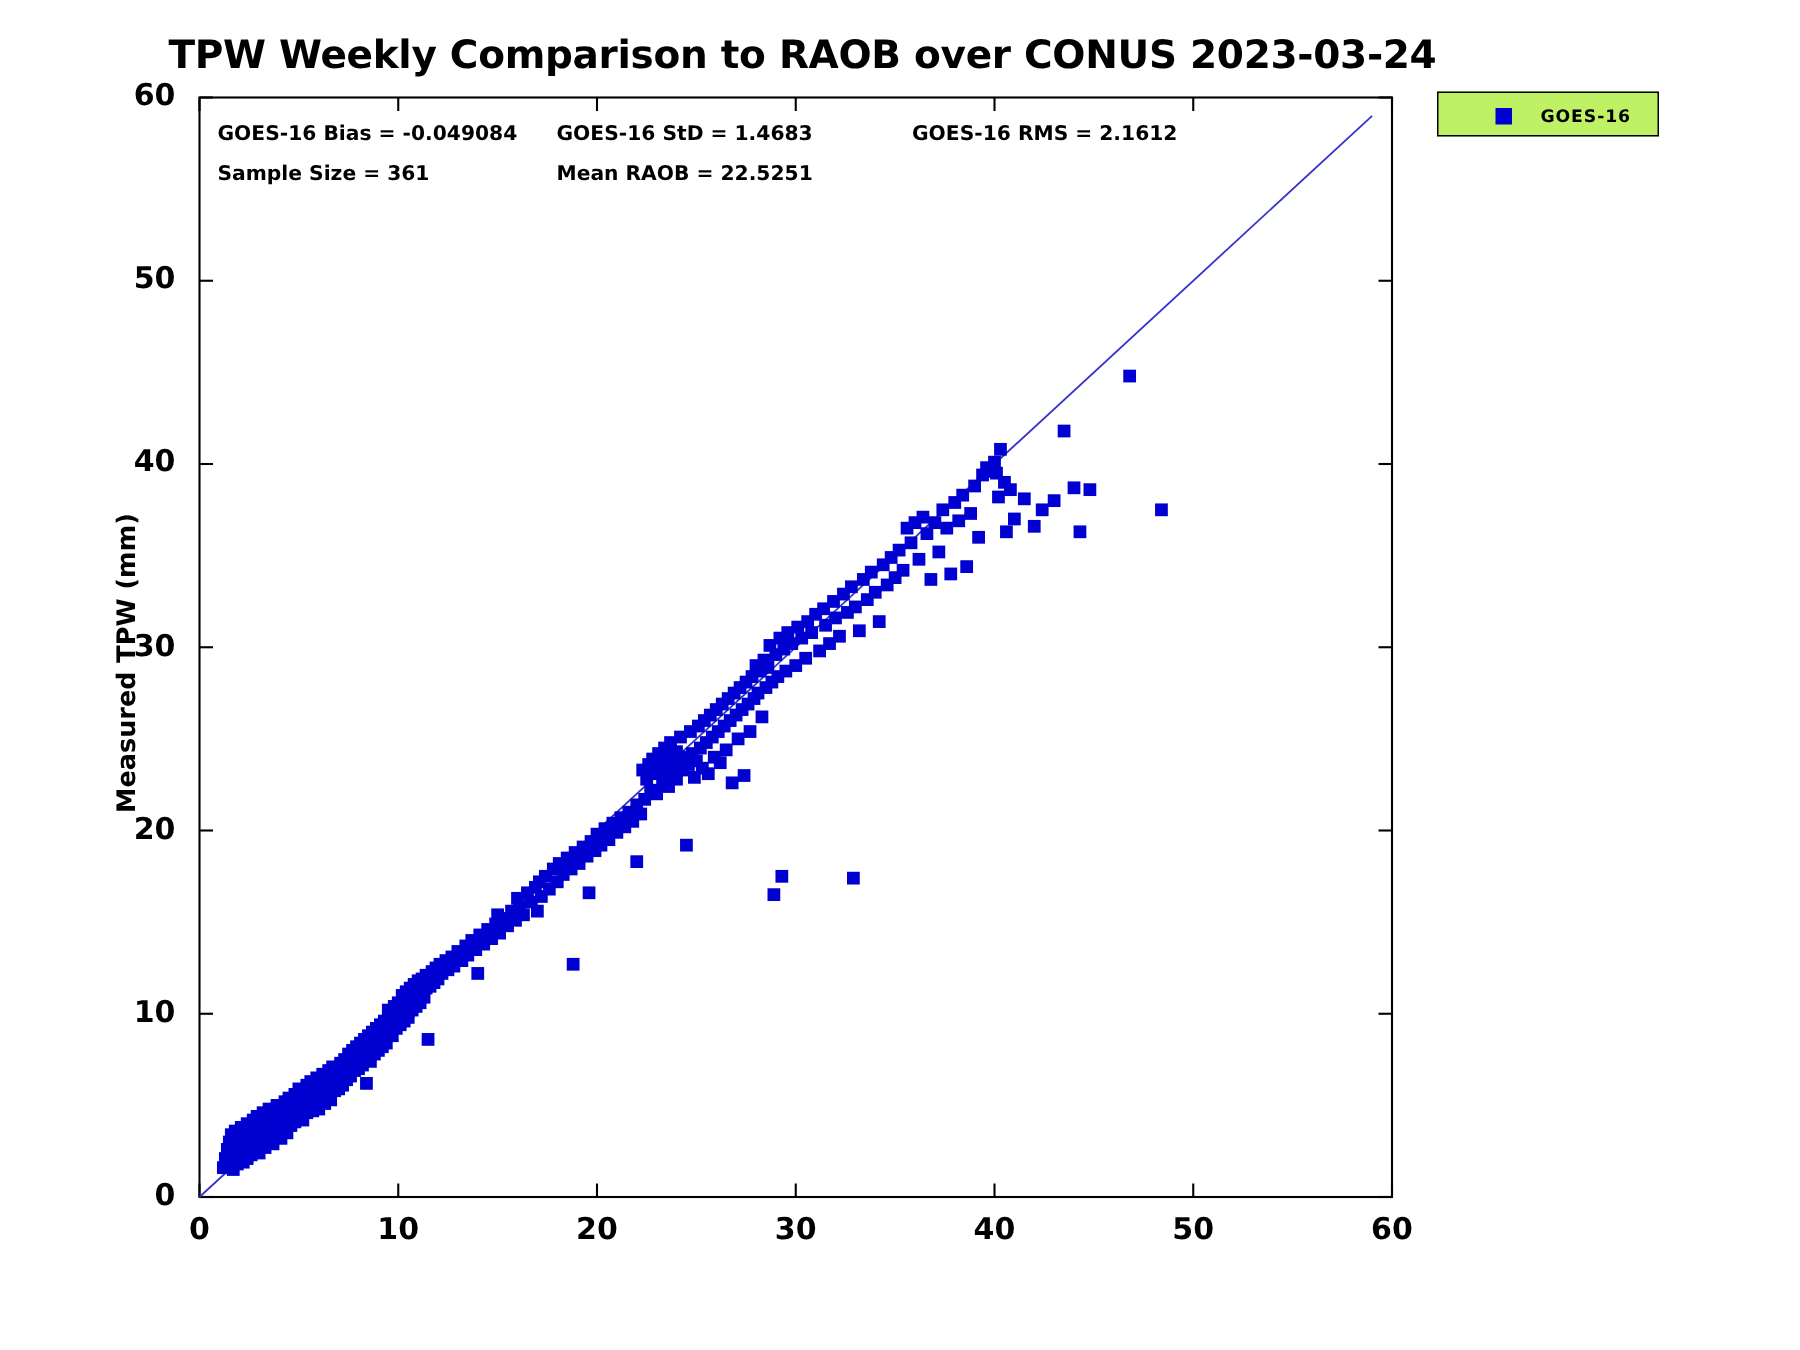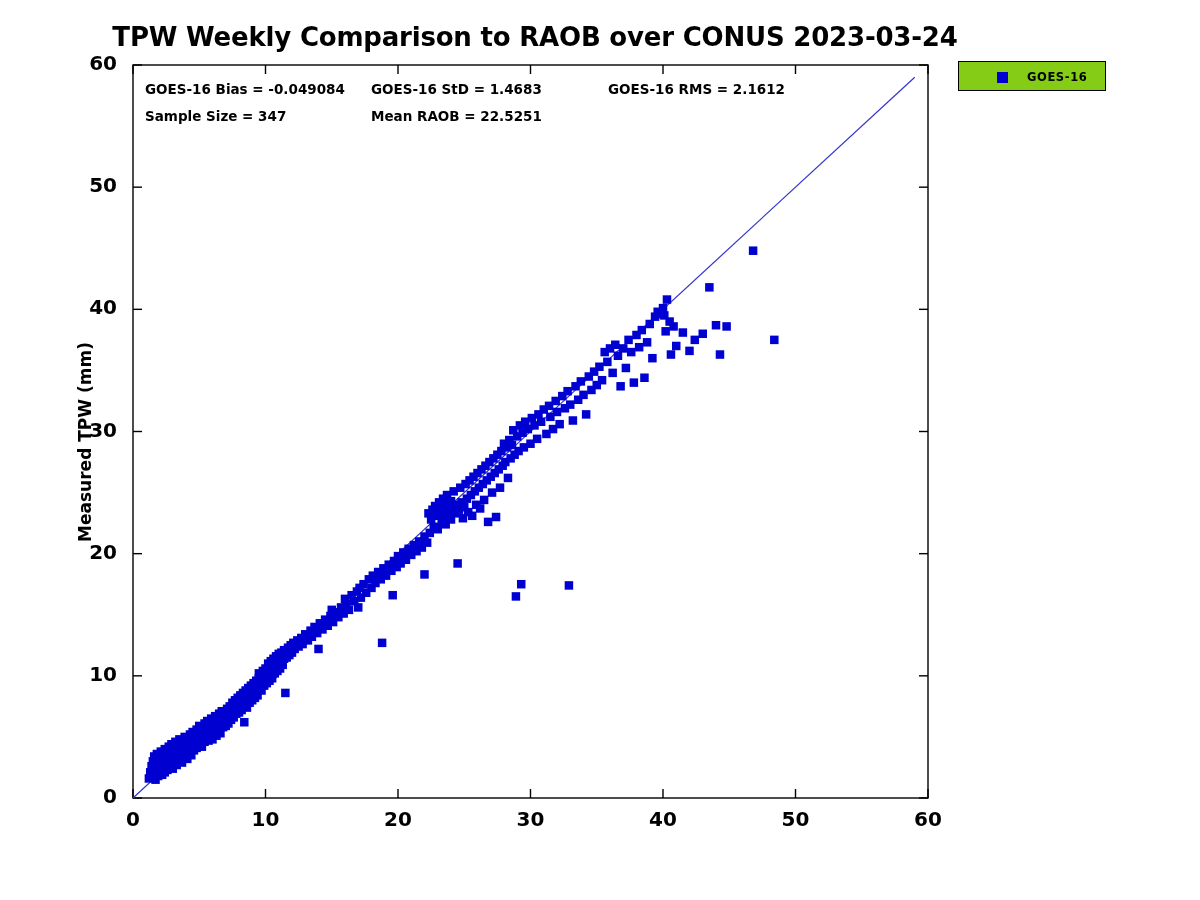--- a/index.html
+++ b/index.html
@@ -97,21 +97,21 @@
     font-family: "DejaVu Sans", sans-serif;
     white-space: nowrap;
   }
   #legend-box {
     position: absolute;
     left: 958px;
     top: 61px;
     width: 148px;
     height: 30px;
     border: 1px solid #000000;
-    background: #84cc16;
+    background: #bef264;
     box-sizing: border-box;
   }
   #legend-swatch {
     position: absolute;
     left: 38px;
     top: 10px;
     width: 11px;
     height: 11px;
     background: #0000d0;
   }
@@ -591,21 +591,21 @@
         <rect x="715.7249999999999" y="350.285" width="8.5" height="8.5" fill="#0000d0"></rect>
         <rect x="722.3499999999999" y="322.18666666666667" width="8.5" height="8.5" fill="#0000d0"></rect>
         <rect x="748.8499999999999" y="246.44333333333338" width="8.5" height="8.5" fill="#0000d0"></rect>
         <rect x="770.05" y="335.625" width="8.5" height="8.5" fill="#0000d0"></rect>
       </g>
   </svg>
 
   <div class="stat-text" id="stat-bias">GOES-16 Bias = -0.049084</div>
   <div class="stat-text" id="stat-std">GOES-16 StD = 1.4683</div>
   <div class="stat-text" id="stat-rms">GOES-16 RMS = 2.1612</div>
-  <div class="stat-text" id="stat-n">Sample Size = 347</div>
+  <div class="stat-text" id="stat-n">Sample Size = 361</div>
   <div class="stat-text" id="stat-mean">Mean RAOB = 22.5251</div>
 
   <div id="ytick-labels">
       <div class="tick-label-y" style="left: 57px; top: 784px;">0</div>
       <div class="tick-label-y" style="left: 57px; top: 661.833px;">10</div>
       <div class="tick-label-y" style="left: 57px; top: 539.667px;">20</div>
       <div class="tick-label-y" style="left: 57px; top: 417.5px;">30</div>
       <div class="tick-label-y" style="left: 57px; top: 295.333px;">40</div>
       <div class="tick-label-y" style="left: 57px; top: 173.167px;">50</div>
       <div class="tick-label-y" style="left: 57px; top: 51px;">60</div>

